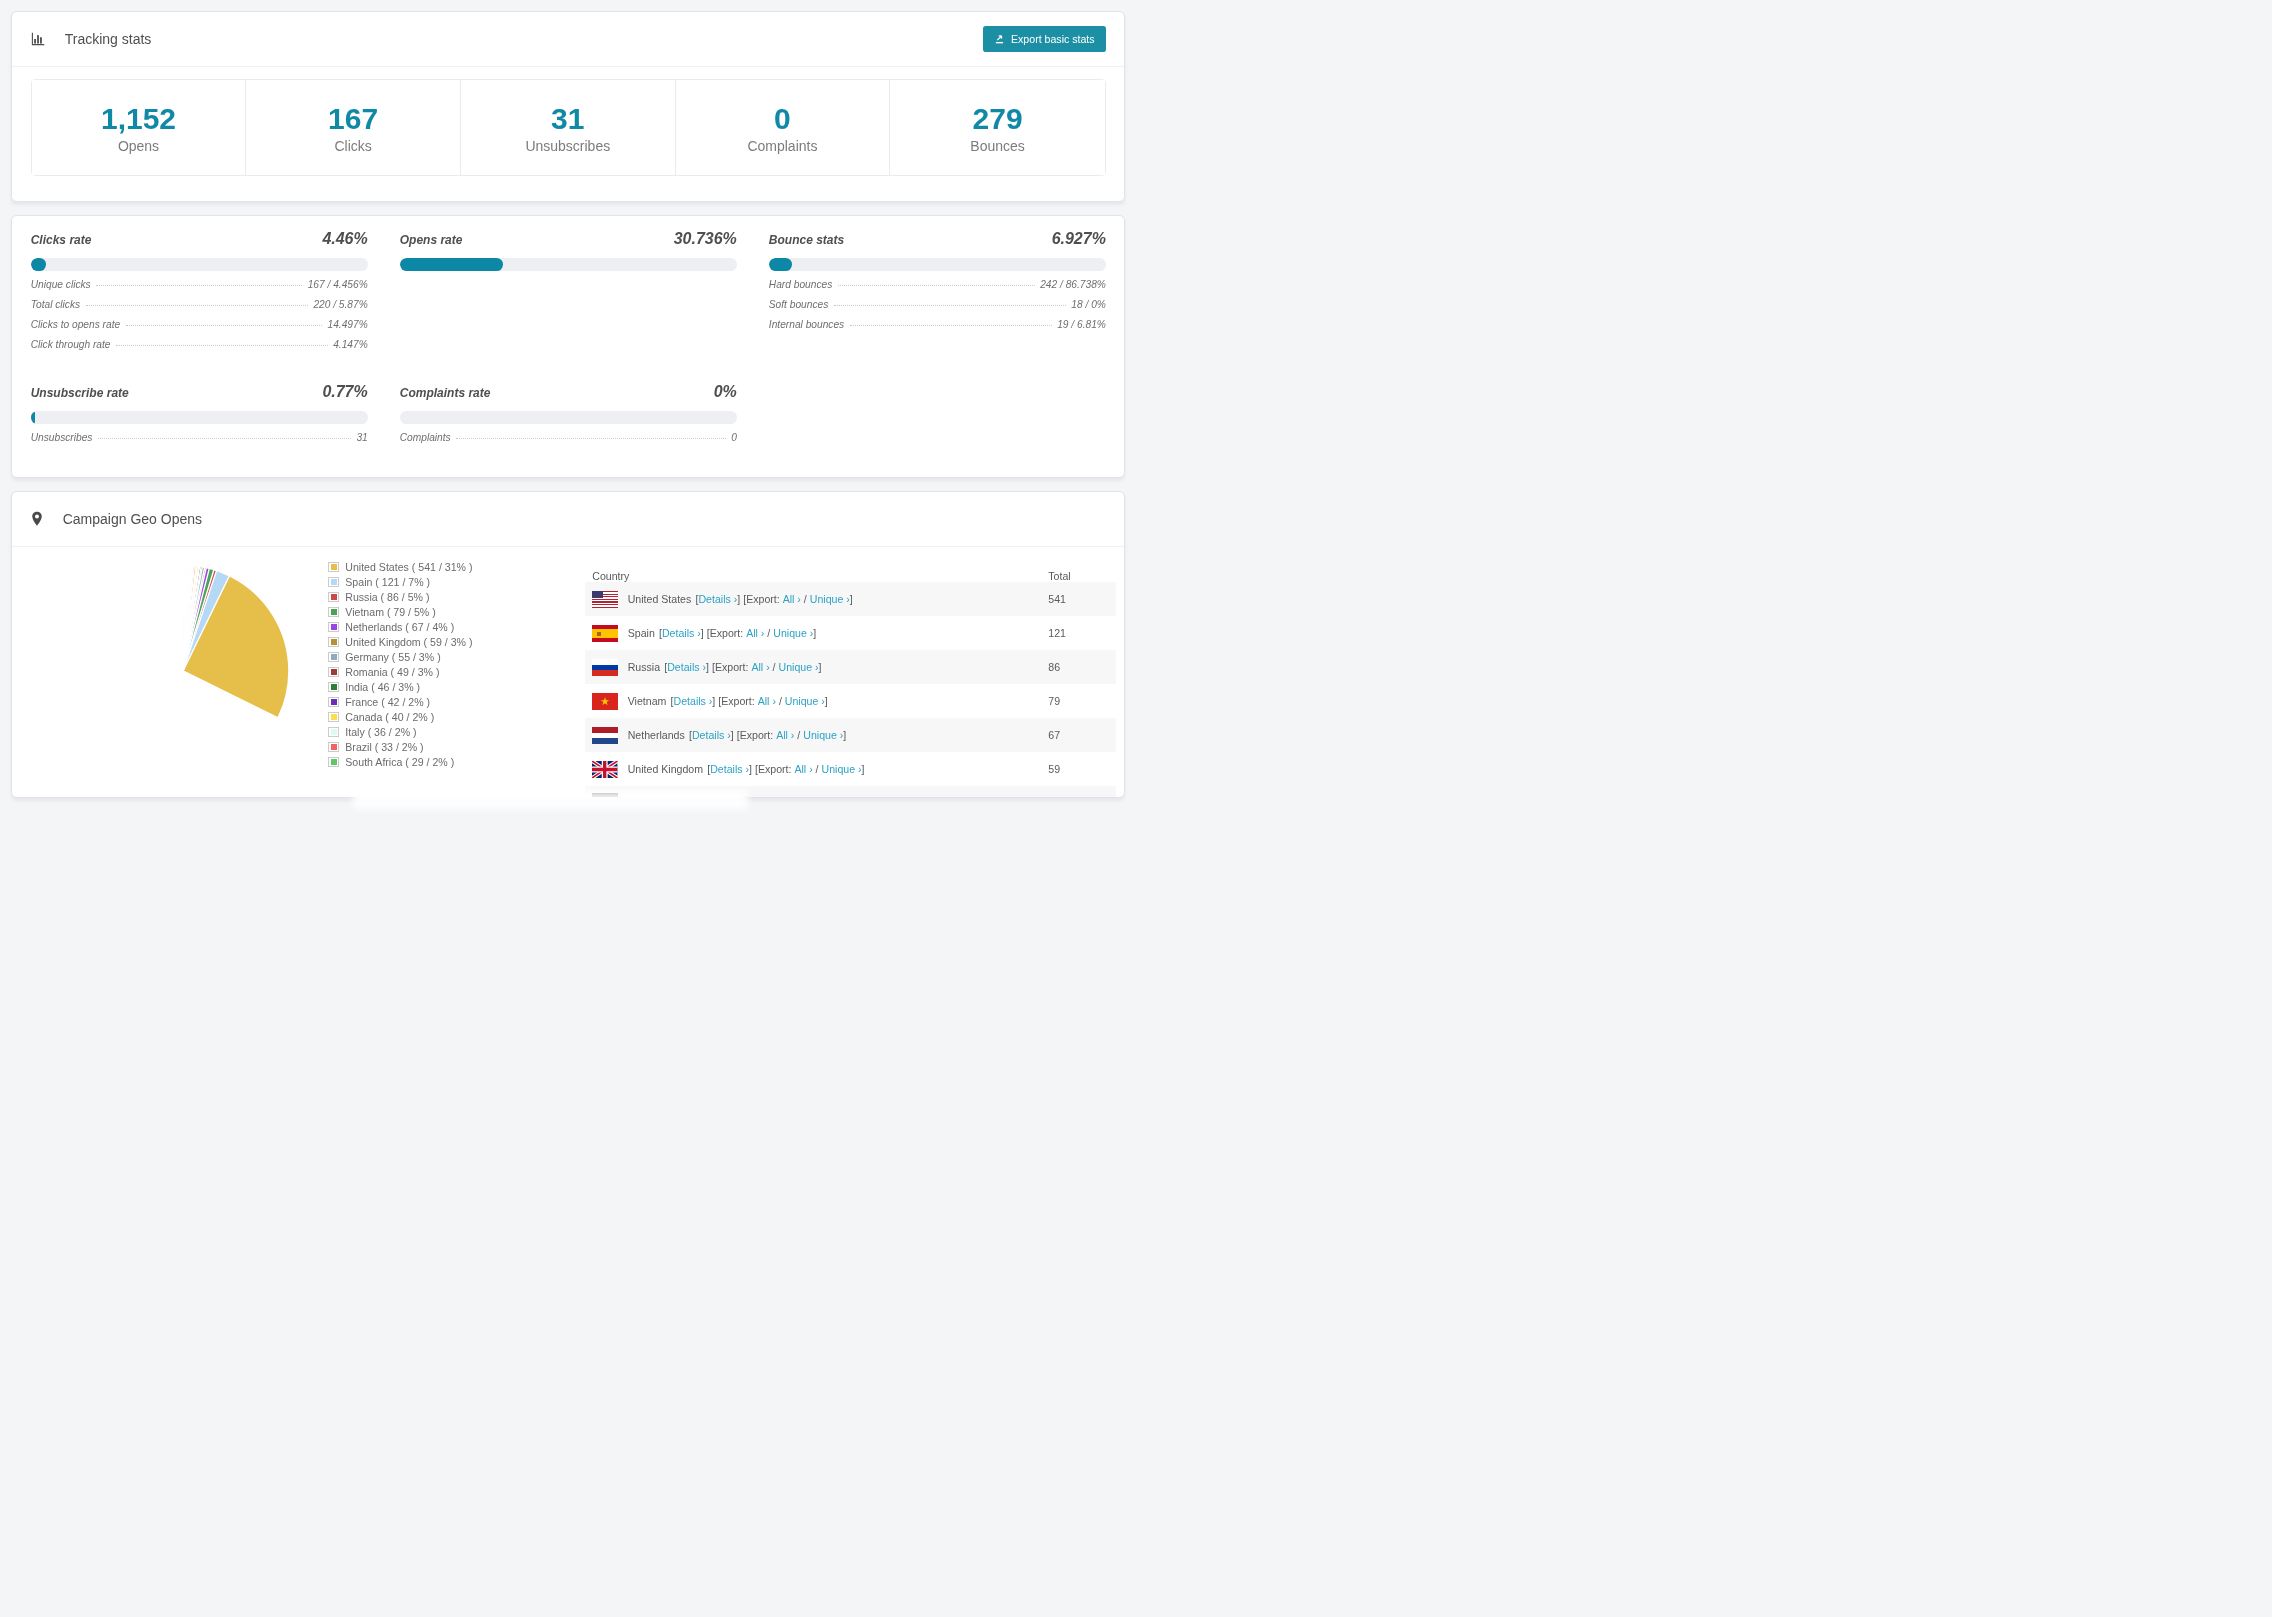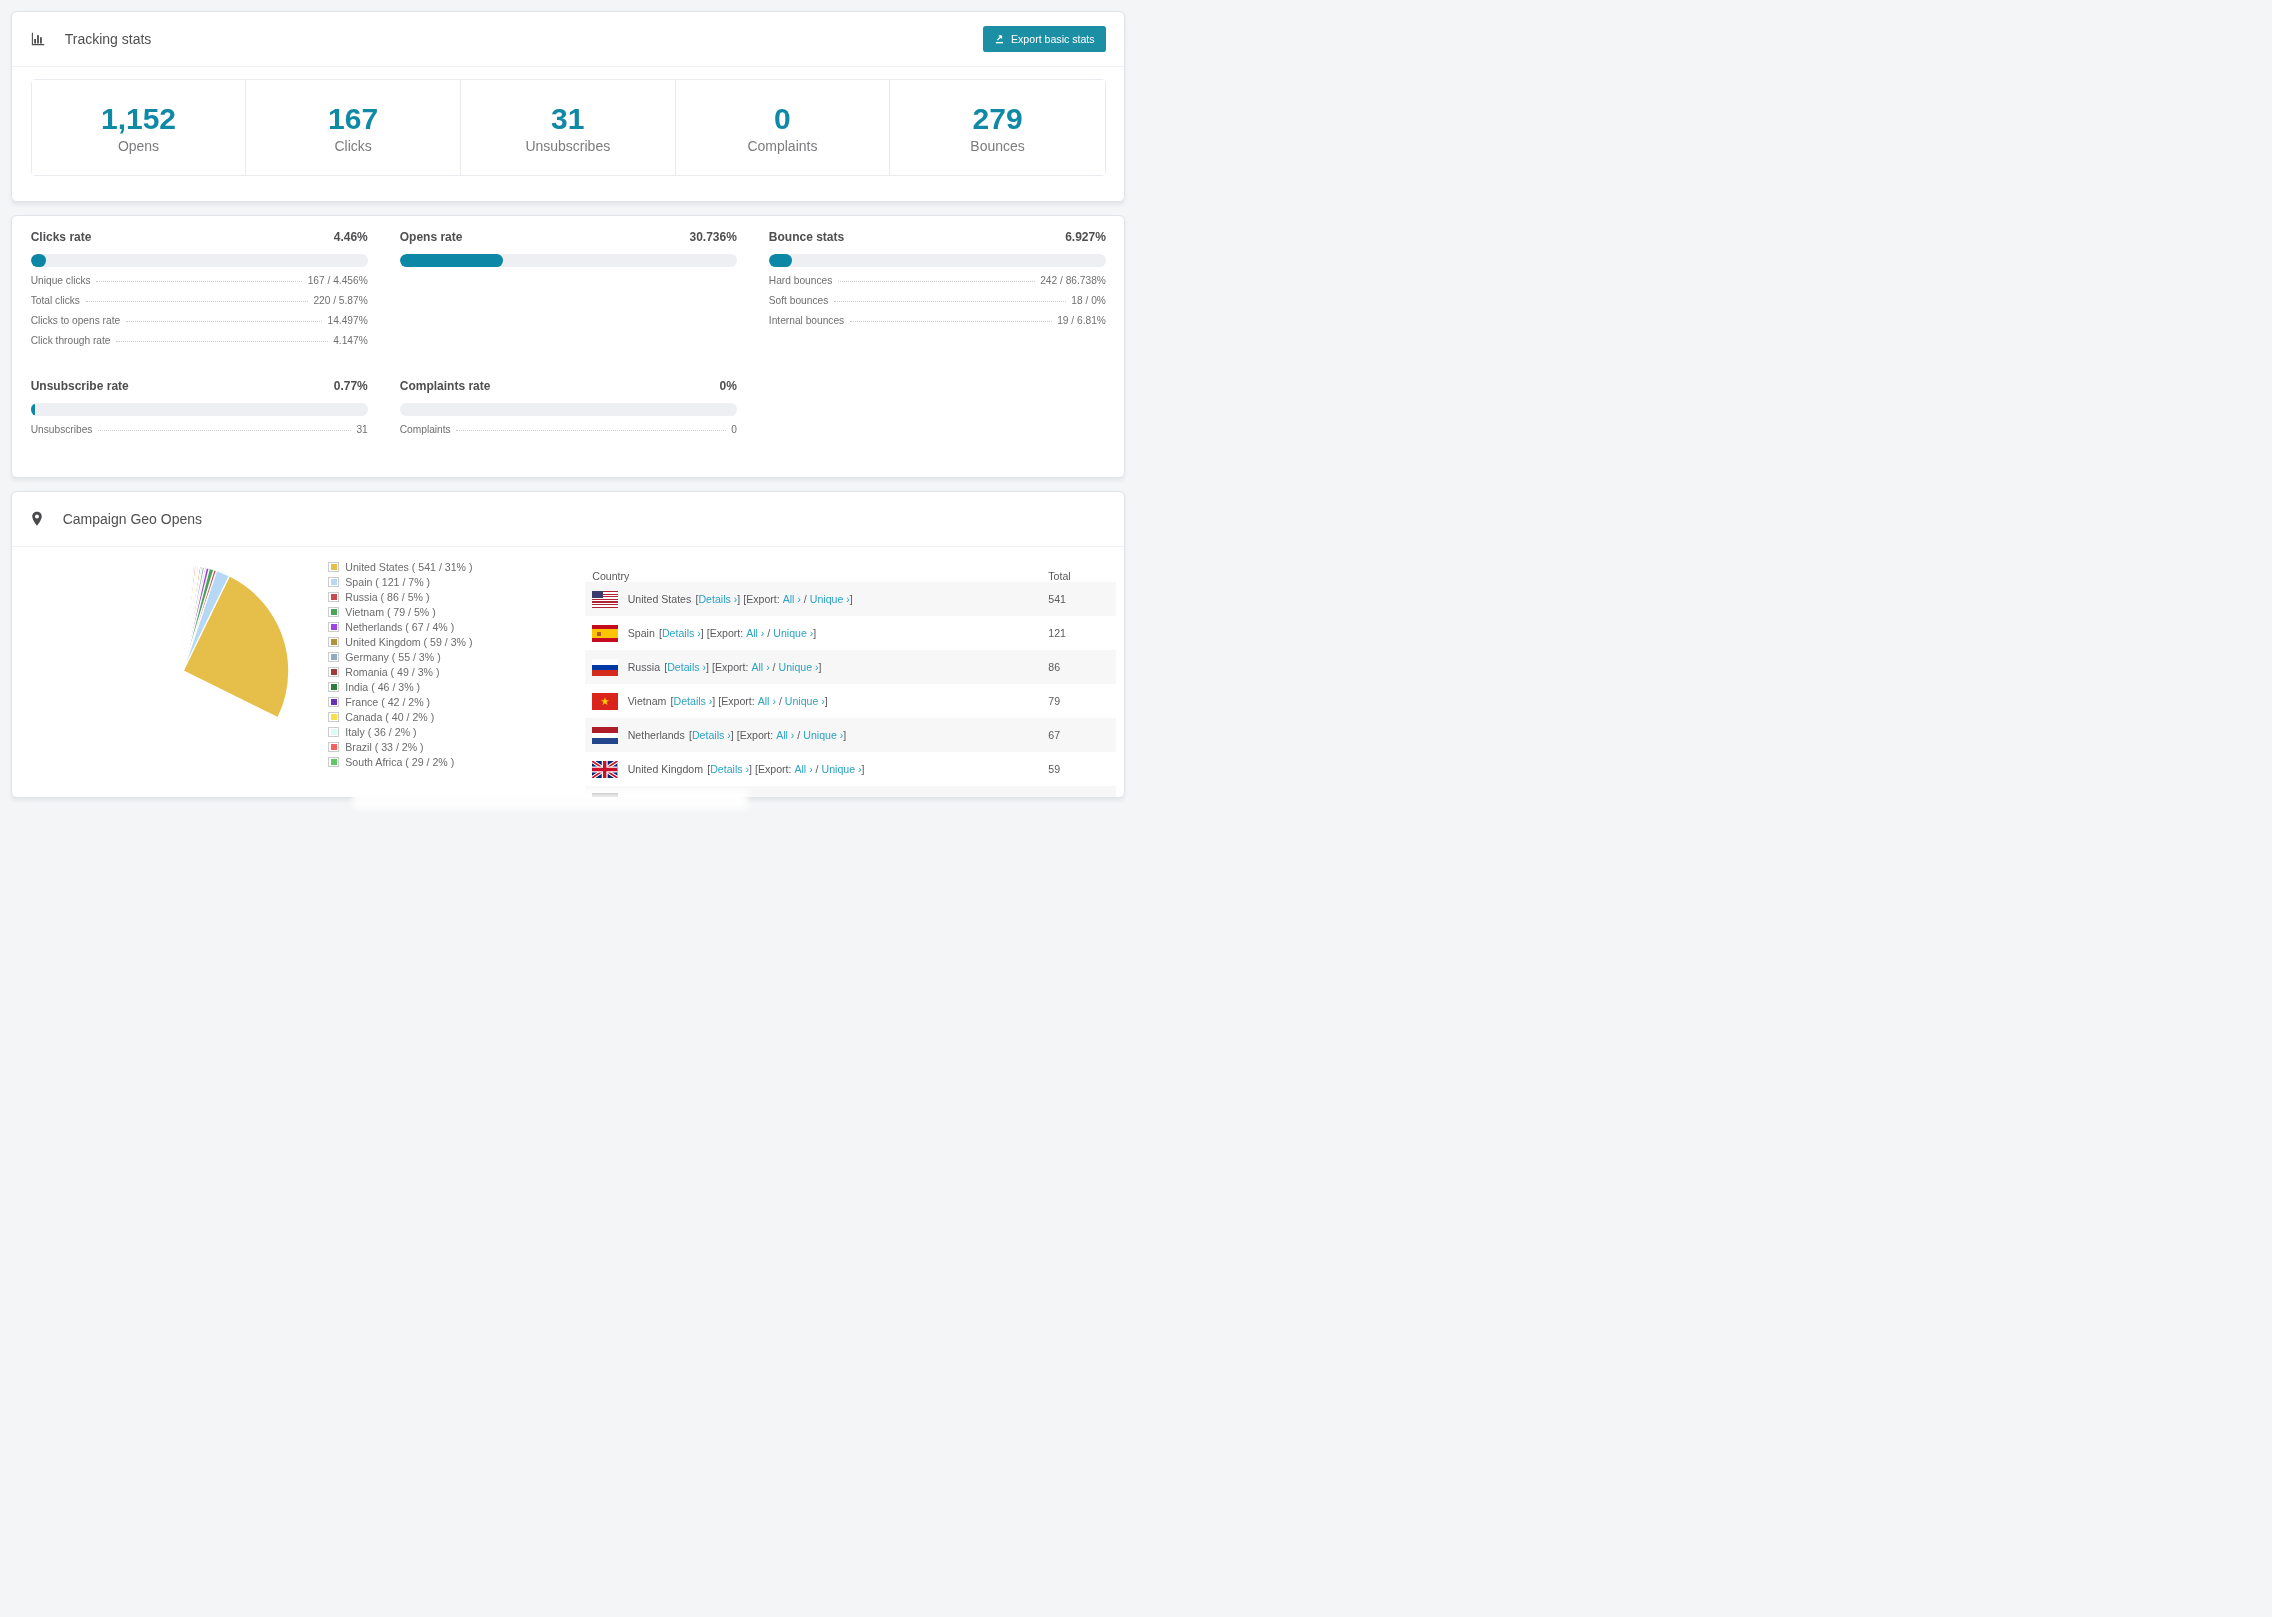--- a/index.html
+++ b/index.html
@@ -18,25 +18,25 @@
     border:none;border-radius:2.8px;font-size:10.6px;padding:7px 11.3px;cursor:pointer;
     font-family:"Liberation Sans",sans-serif;}
   #summary-row{display:grid;grid-template-columns:repeat(5,1fr);margin:12.7px 18.4px;
     border:0.7px solid #e9ebf0;border-radius:4.2px;height:97px;}
   .sum-box{display:flex;flex-direction:column;align-items:center;justify-content:center;
     border-right:0.7px solid #e9ebf0;background:#fff;}
   .sum-box:last-child{border-right:none;}
   .sum-val{font-size:30px;font-weight:bold;color:#1089a6;line-height:1.1;text-align:center;}
   .sum-lab{font-size:14px;color:#7c7b7e;margin-top:2.8px;}
   
-  #card-rates{top:215px;height:263px;padding:14px 18.4px;}
+  #card-rates{top:215px;height:263px;padding:14px 18.4px;font-style:italic;}
   #rates-grid{display:grid;grid-template-columns:repeat(3,1fr);column-gap:32px;row-gap:24px;}
   .rp-titlerow{display:flex;align-items:baseline;}
   .rp-title{font-size:12px;font-weight:bold;color:#4f4e50;}
-  .rp-pct{margin-left:auto;font-size:12px;font-weight:bold;color:#4f4e50;}
+  .rp-pct{margin-left:auto;font-size:16px;font-weight:bold;color:#4f4e50;}
   .rp-bar{margin-top:10px;height:12.7px;background:#edeff2;border-radius:6.4px;overflow:hidden;}
   .rp-fill{height:100%;background:#0c87a5;border-radius:6.4px;}
   .rp-rows{margin-top:8.5px;}
   .d-row{display:flex;align-items:baseline;height:20px;font-size:10.2px;color:#6f6e70;}
   .d-lead{flex:1;border-bottom:0.7px dotted #c8c8c8;margin:0 5.6px;transform:translateY(-2.1px);}
   .d-val{white-space:nowrap;}
   
   #card-geo{top:491px;height:307px;overflow:hidden;}
   #geo-body{position:relative;height:264px;}
   #geo-pie{position:absolute;left:58px;top:11.3px;width:226px;height:226px;}

